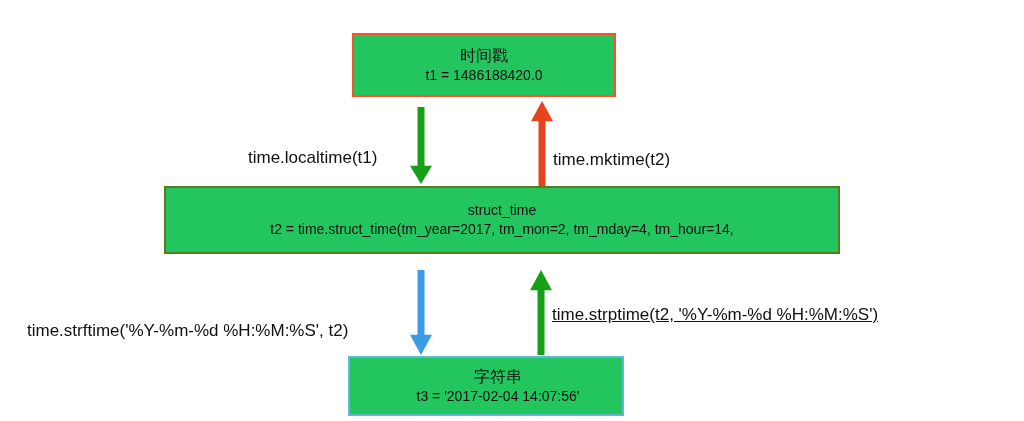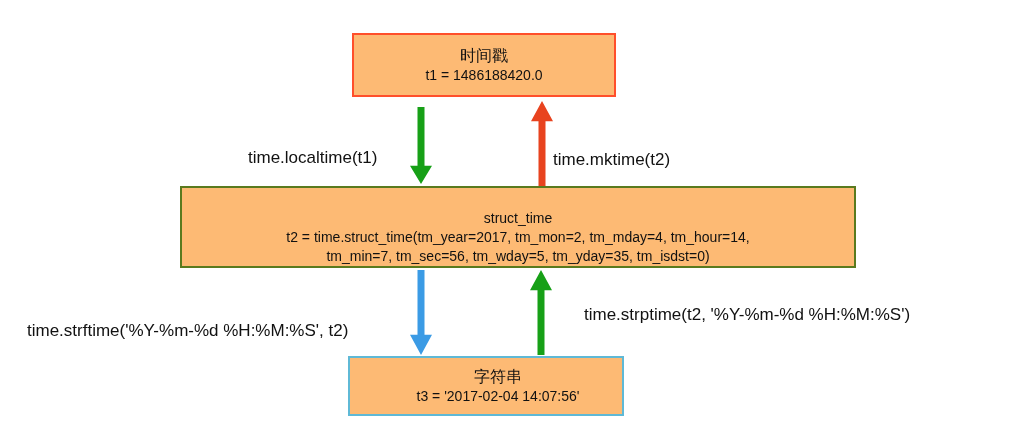--- a/index.html
+++ b/index.html
@@ -11,38 +11,38 @@
   .canvas {
     position: relative;
     width: 1024px;
     height: 421px;
     background: #ffffff;
     overflow: hidden;
     color: #111111;
   }
   .box {
     position: absolute;
-    background: #fdba74;
+    background: #22c55e;
     border: 2px solid #888;
     display: flex;
     flex-direction: column;
     align-items: center;
     justify-content: center;
     text-align: center;
     box-sizing: border-box;
     line-height: 1.35;
   }
   .box .box-title {
     font-size: 16px;
   }
   .box .box-line {
     font-size: 14px;
   }
   .box-timestamp { left: 352px; top: 33px;  width: 264px; height: 64px; border-color: #ff4f2b; }
-  .box-struct    { left: 180px; top: 186px; width: 676px; height: 82px; border-color: #5a7a1e; justify-content: flex-end; }
+  .box-struct    { left: 164px; top: 186px; width: 676px; height: 68px; border-color: #5a7a1e; }
   .box-string    { left: 348px; top: 356px; width: 276px; height: 60px; border-color: #5fb9d6; padding-left: 24px; }
 
   .arrow {
     position: absolute;
     width: 22px;
   }
   .arrow svg { display: block; width: 100%; height: 100%; }
   .arrow-localtime { left: 410px; top: 107px; height: 77px; }
   .arrow-mktime    { left: 531px; top: 101px; height: 85px; }
   .arrow-strftime  { left: 410px; top: 270px; height: 85px; }
@@ -50,36 +50,35 @@
 
   .edge-label {
     position: absolute;
     font-size: 17px;
     white-space: nowrap;
     color: #111111;
   }
   .label-localtime { left: 248px; top: 122px; margin-top: 26px; }
   .label-mktime    { left: 553px; top: 150px; }
   .label-strftime  { left: 27px;  top: 299px; margin-top: 22px; }
-  .label-strptime  { left: 584px; top: 305px; }
+  .label-strptime  { left: 552px; top: 305px; text-decoration: underline; }
 </style>
 </head>
 <body>
 
 <div class="canvas">
 
   <div class="box box-timestamp">
     <div class="box-title">时间戳</div>
     <div class="box-line">t1 = 1486188420.0</div>
   </div>
 
   <div class="box box-struct">
     <div class="box-line">struct_time</div>
     <div class="box-line">t2 = time.struct_time(tm_year=2017, tm_mon=2, tm_mday=4, tm_hour=14,</div>
-    <div class="box-line">tm_min=7, tm_sec=56, tm_wday=5, tm_yday=35, tm_isdst=0)</div>
   </div>
 
   <div class="box box-string">
     <div class="box-title">字符串</div>
     <div class="box-line">t3 = '2017-02-04 14:07:56'</div>
   </div>
 
   <div class="arrow arrow-localtime">
     <svg viewBox="0 0 22 84" preserveAspectRatio="none">
       <polygon points="7.5,0 14.5,0 14.5,64 22,64 11,84 0,64 7.5,64" fill="#17a017"></polygon>

